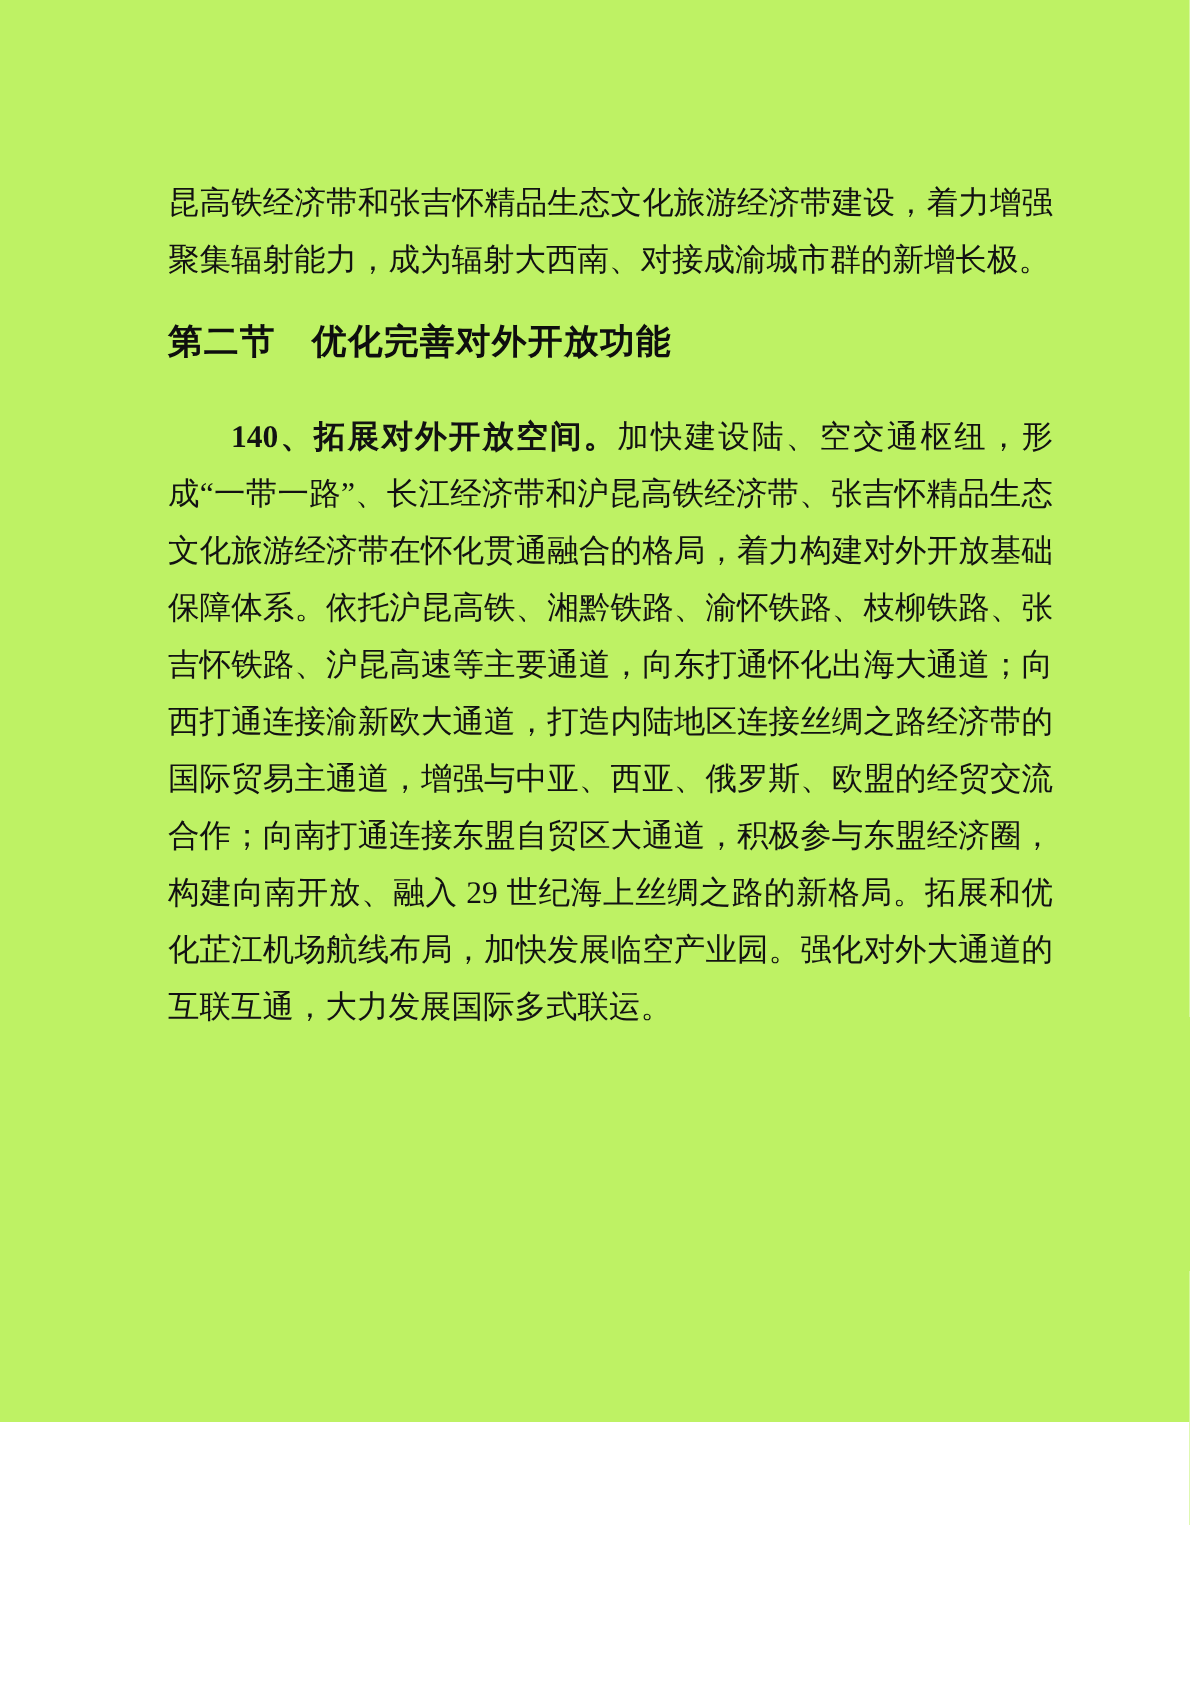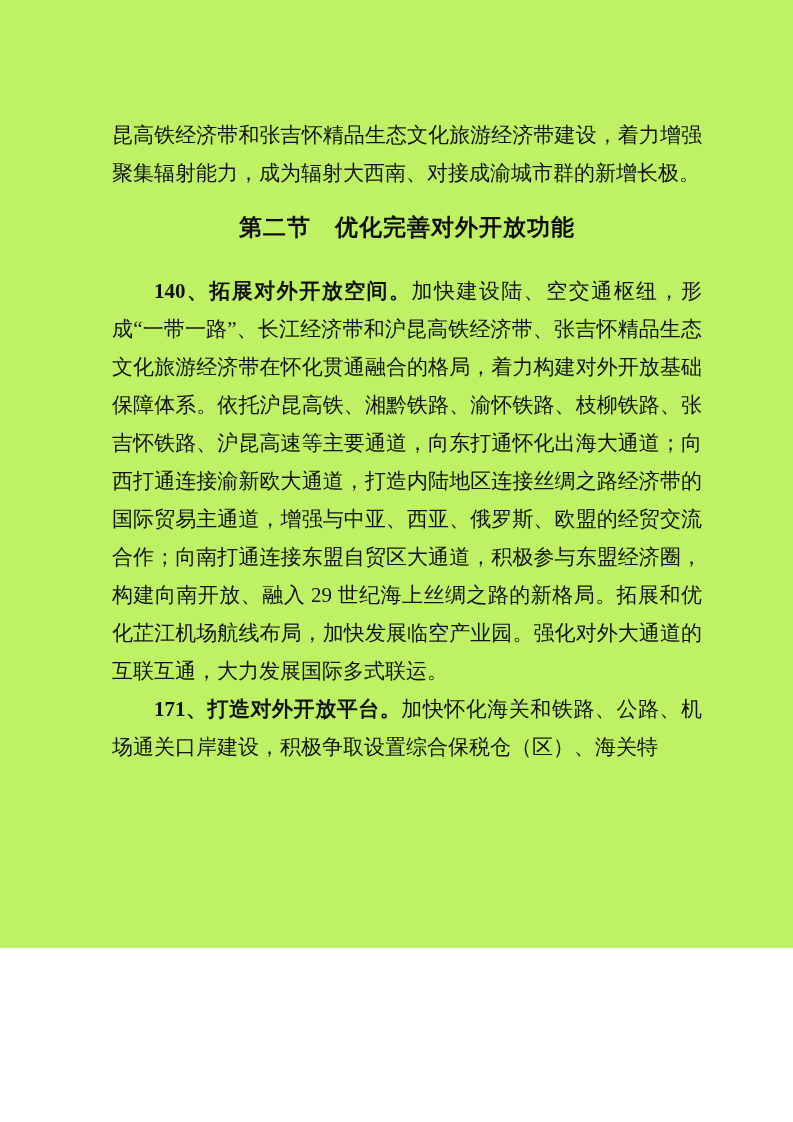--- a/index.html
+++ b/index.html
@@ -35,21 +35,20 @@
     text-indent: 2em;
   }
   .lead {
     font-weight: 700;
   }
   h2.section-heading {
     margin: 16px 0 24px 0;
     font-size: 23px;
     line-height: 40px;
     font-weight: 700;
-    text-align: center;
     letter-spacing: 1px;
     color: #0e0e0e;
   }
   .page-number {
     position: absolute;
     left: 0;
     top: 1016px;
     width: 793px;
     text-align: center;
     font-size: 17px;
@@ -64,19 +63,18 @@
 
   <div class="text-block">
 
     <p class="body"><span>昆高铁经济带和张吉怀精品生态文化旅游经济带建设，着力增强聚集辐射能力，成为辐射大西南、对接成渝城市群的新增长极。</span></p>
 
 
     <h2 class="section-heading">第二节　优化完善对外开放功能</h2>
 
     <p class="body indent"><span class="lead">140、拓展对外开放空间。</span><span>加快建设陆、空交通枢纽，形成“一带一路”、长江经济带和沪昆高铁经济带、张吉怀精品生态文化旅游经济带在怀化贯通融合的格局，着力构建对外开放基础保障体系。依托沪昆高铁、湘黔铁路、渝怀铁路、枝柳铁路、张吉怀铁路、沪昆高速等主要通道，向东打通怀化出海大通道；向西打通连接渝新欧大通道，打造内陆地区连接丝绸之路经济带的国际贸易主通道，增强与中亚、西亚、俄罗斯、欧盟的经贸交流合作；向南打通连接东盟自贸区大通道，积极参与东盟经济圈，构建向南开放、融入 29 世纪海上丝绸之路的新格局。拓展和优化芷江机场航线布局，加快发展临空产业园。强化对外大通道的互联互通，大力发展国际多式联运。</span></p>
 
-    <p class="body indent"><span class="lead">171、打造对外开放平台。</span><span>加快怀化海关和铁路、公路、机场通关口岸建设，积极争取设置综合保税仓（区）、海关特</span></p>
 
   </div>
 
   <div class="page-number">111</div>
 
 </div>
 
 </body></html>

